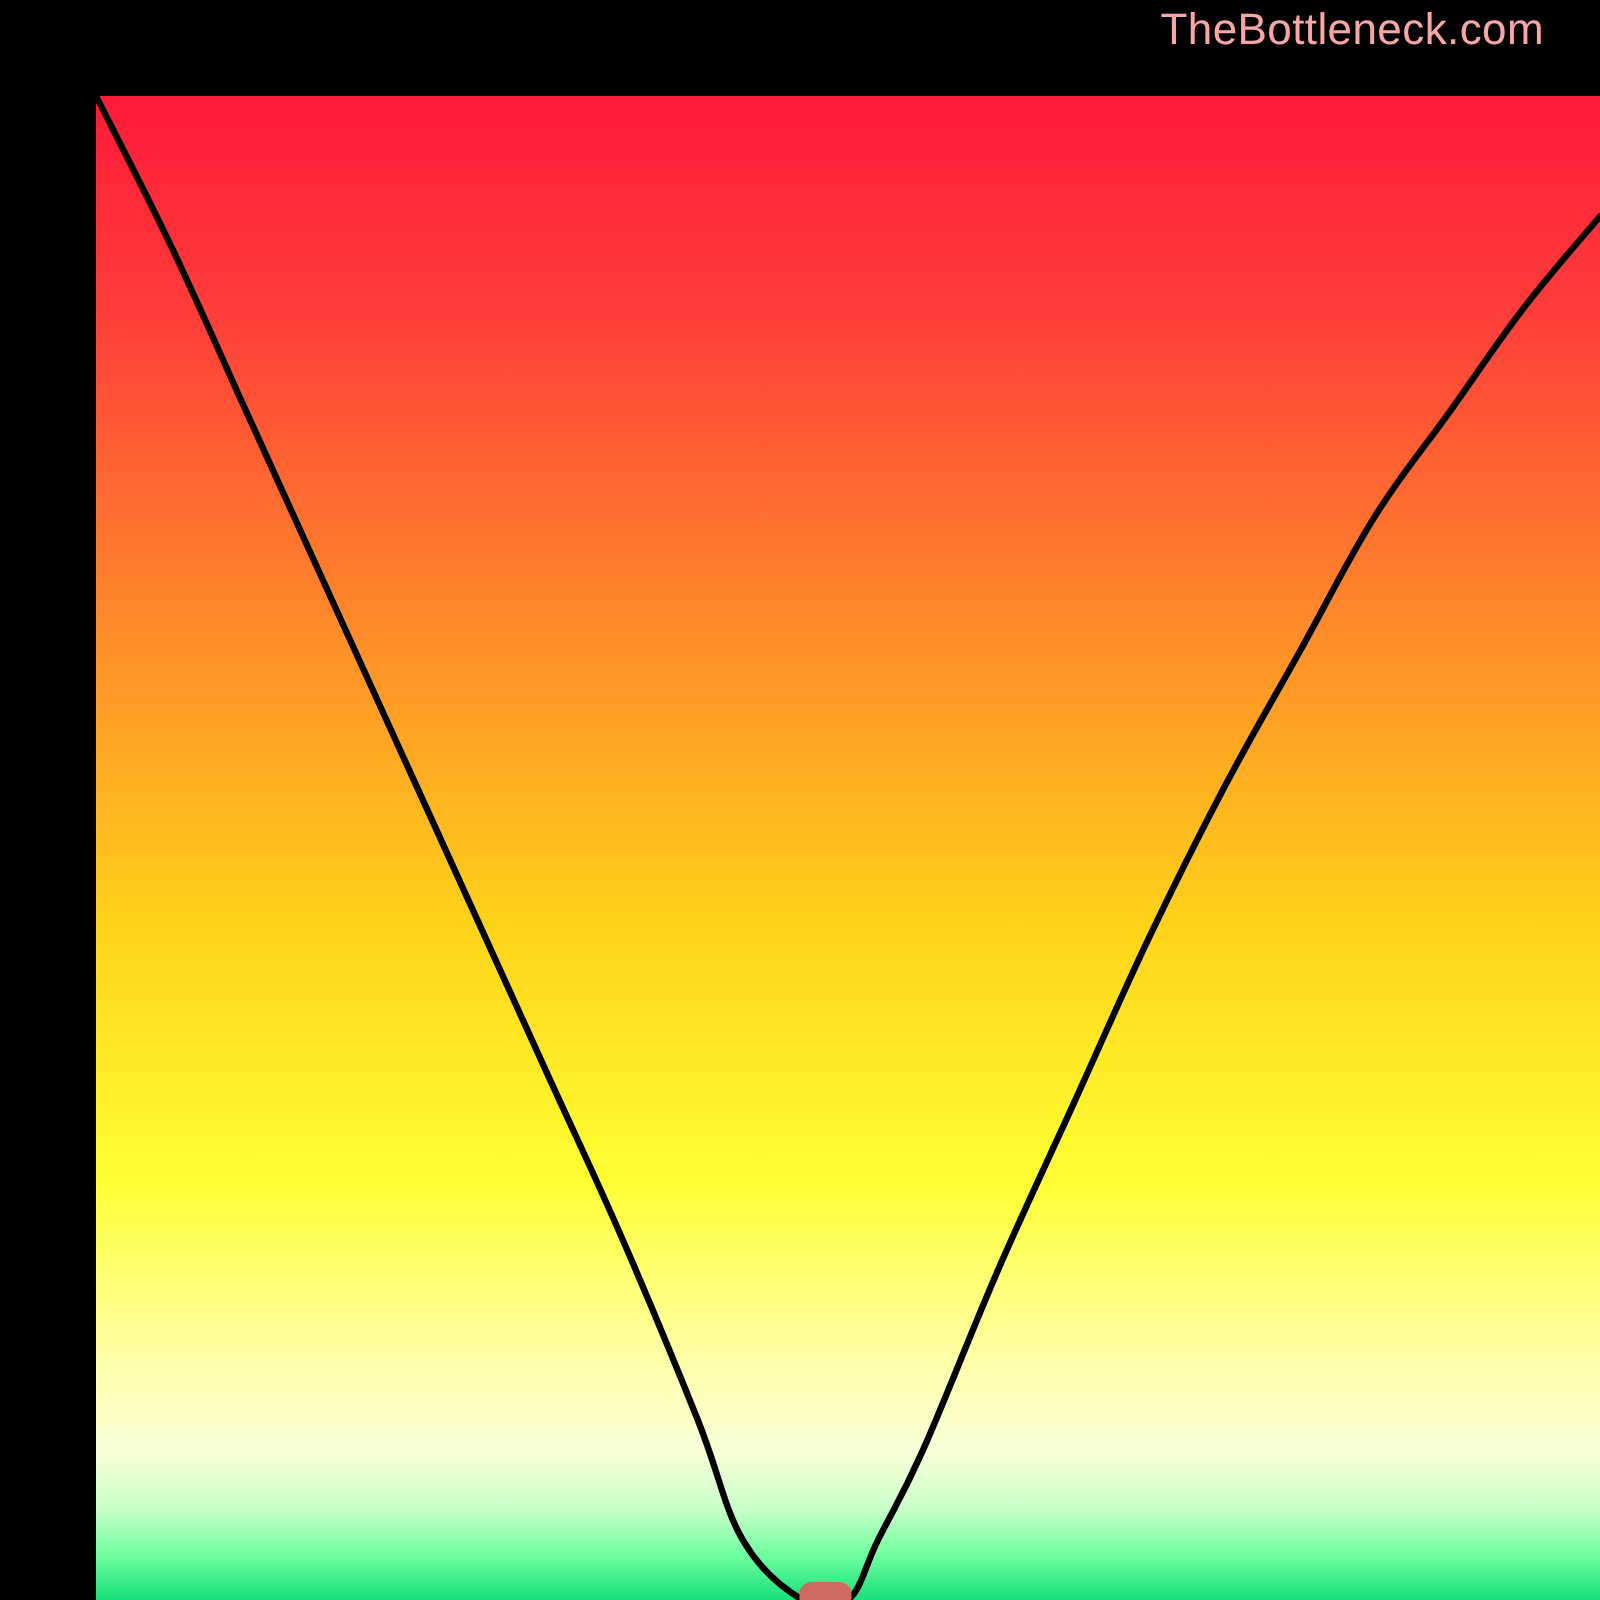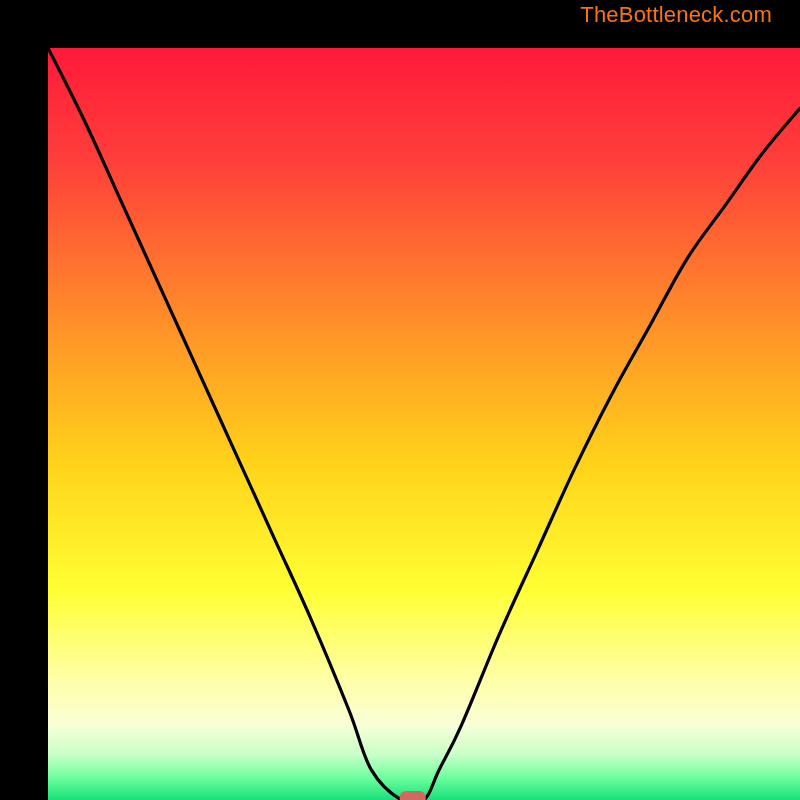--- a/index.html
+++ b/index.html
@@ -25,21 +25,21 @@
     top: 24px;
     left: 24px;
     width: 752px;
     height: 752px;
     overflow: hidden;
   }
   .watermark {
     position: absolute;
     top: 2px;
     right: 28px;
-    color: #f97316;
+    color: #fca5a5;
     font-size: 22px;
     font-weight: 500;
     letter-spacing: 0.2px;
     z-index: 10;
   }
   svg {
     display: block;
   }
 </style>
 </head>

